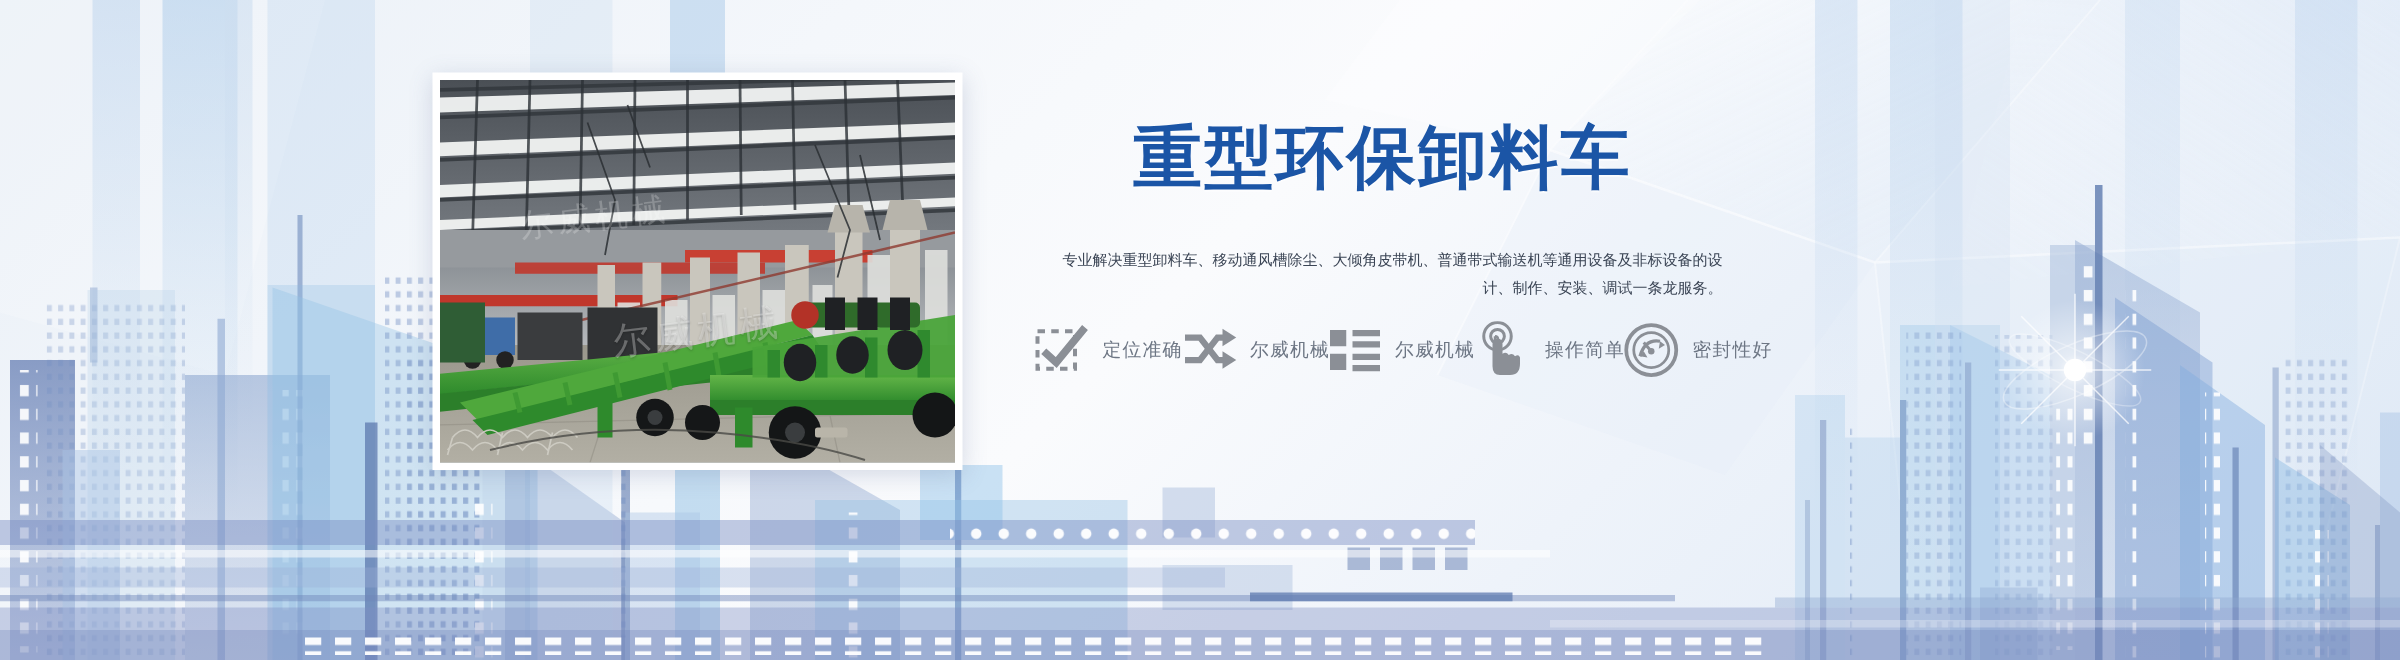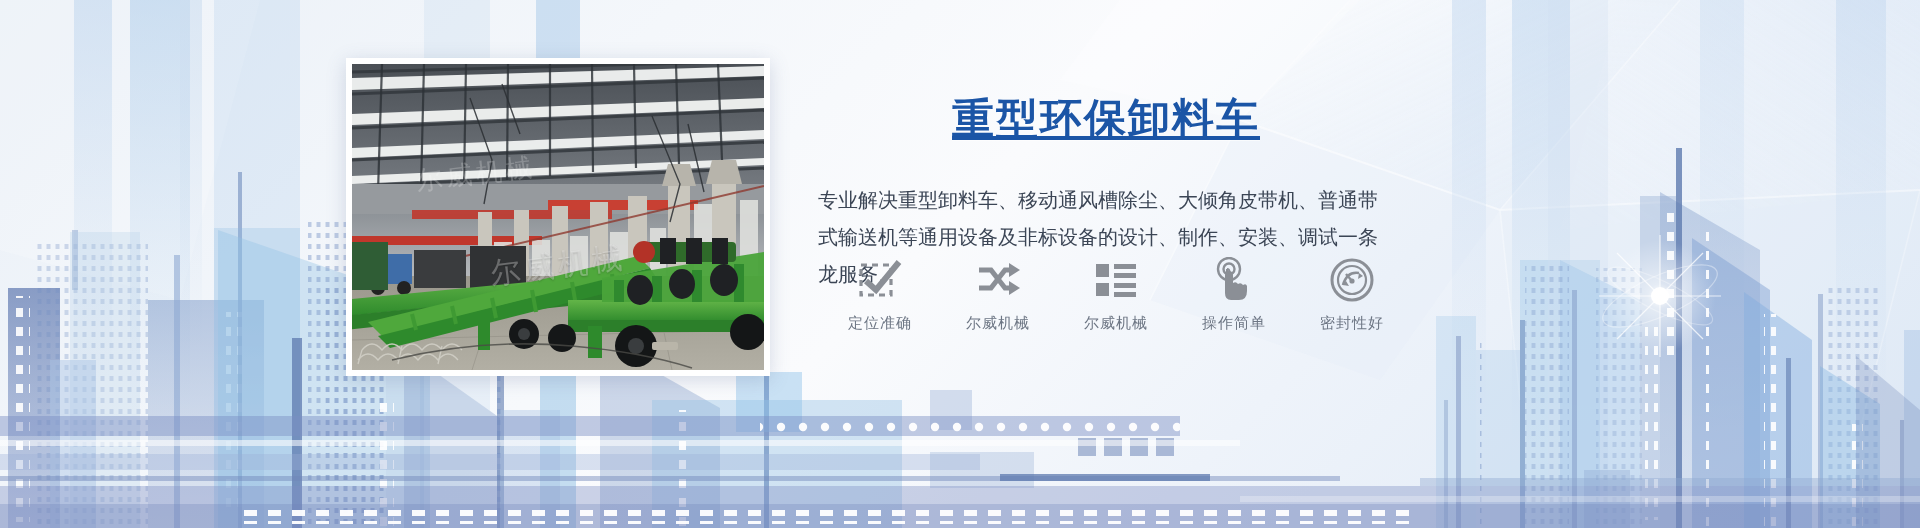--- a/index.html
+++ b/index.html
@@ -55,37 +55,36 @@
     position:absolute;left:30%;top:36%;transform:translate(-50%,-50%) rotate(-7deg);
     font-size:26px;letter-spacing:4px;color:rgba(255,255,255,.22);
     font-family:"Liberation Serif","DejaVu Serif",serif;white-space:nowrap;
   }
 
   
   .content{
     position:absolute;left:818px;top:96px;width:576px;text-align:center;
   }
   .title{
-    font-size:42px;font-weight:bold;color:#1b55a6;letter-spacing:2px;
+    font-size:55px;font-weight:bold;color:#1b55a6;letter-spacing:2px;
     line-height:1.1;margin:0 0 40px 0;white-space:nowrap;
     text-shadow:0 1px 0 rgba(255,255,255,.6);
-    text-decoration:underline;
   }
   .desc{
-    font-size:20px;color:#3b4555;line-height:1.85;margin:0;
-    text-align:left;
+    font-size:12px;color:#3b4555;line-height:1.85;margin:16px;
+    text-align:right;
   }
 
   
   .features{
     position:absolute;left:826px;top:256px;width:580px;
     display:flex;justify-content:space-between;align-items:flex-start;
   }
   .feature{
-    width:108px;display:flex;flex-direction:column;align-items:center;gap:10px;
+    width:108px;display:flex;flex-direction:row;align-items:center;gap:10px;
   }
   .feature .ic{
     width:48px;height:48px;display:flex;align-items:center;justify-content:center;
   }
   .feature .ic svg{display:block;}
   .feature .lbl{
     font-size:15px;color:#6d7684;letter-spacing:1px;white-space:nowrap;
   }
 </style>
 </head>

